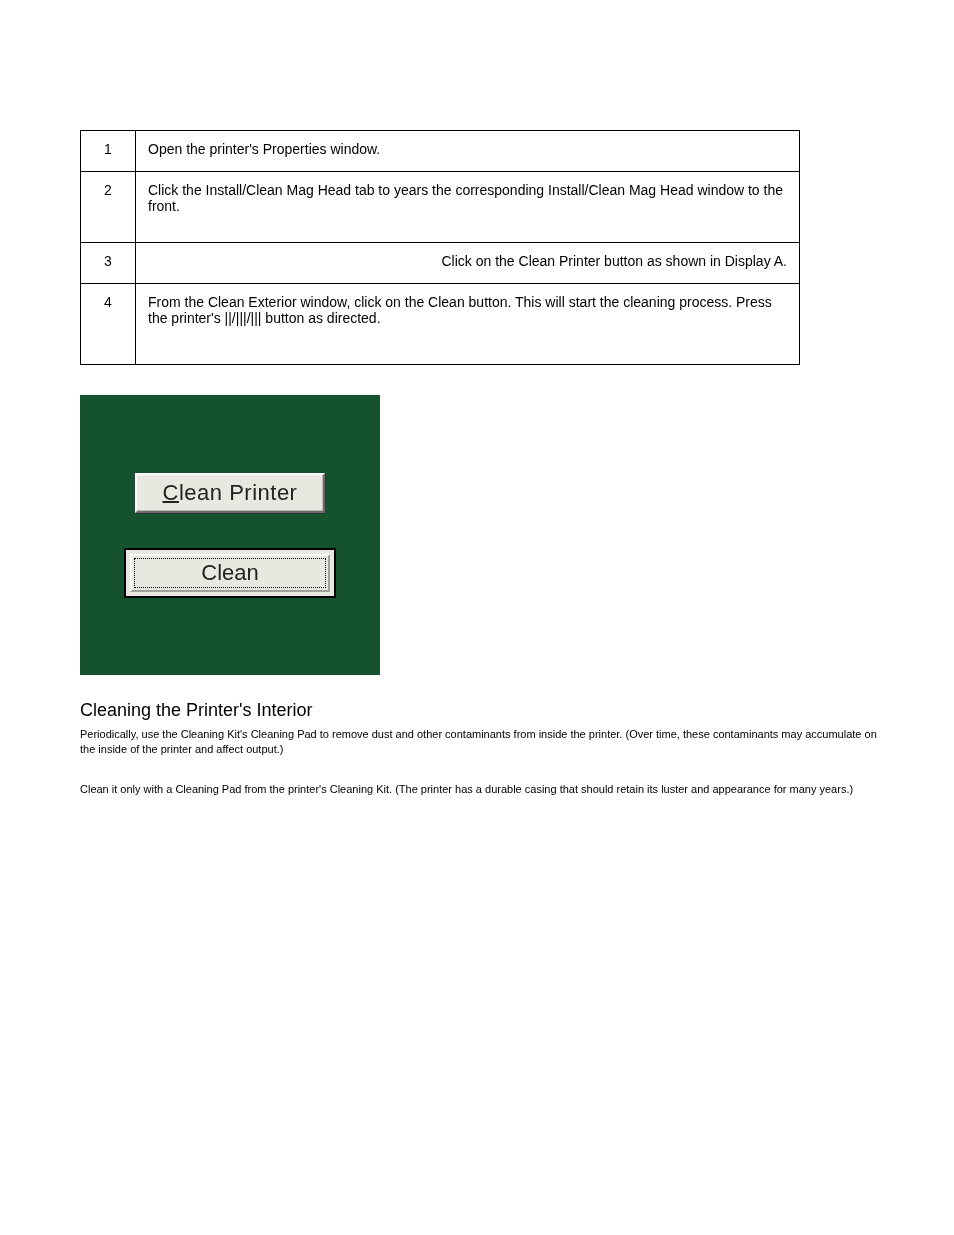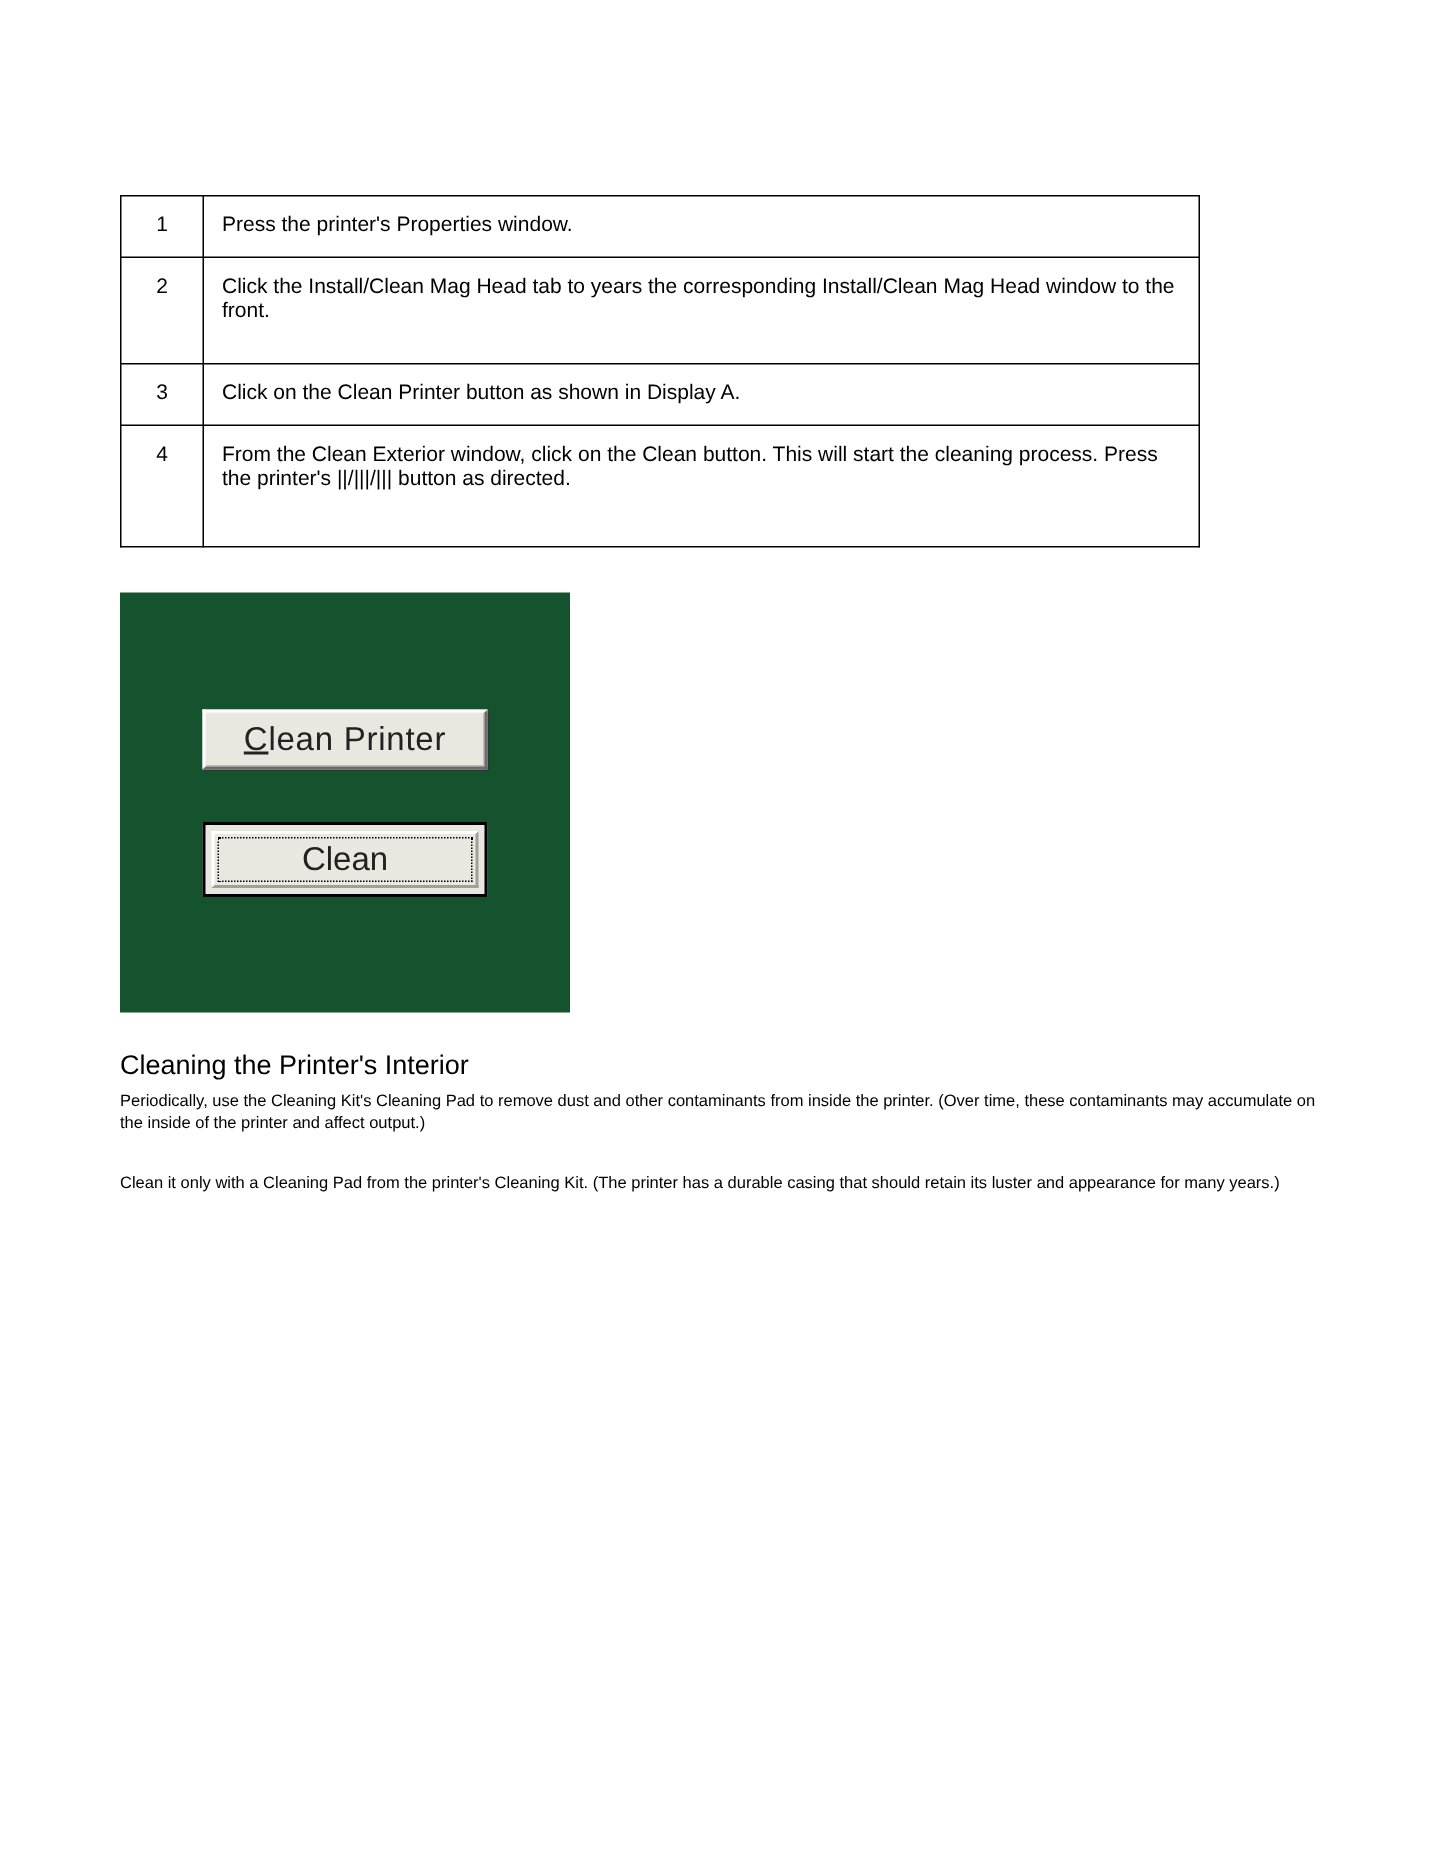--- a/index.html
+++ b/index.html
@@ -20,21 +20,21 @@
       vertical-align: top;
       padding: 10px 12px;
       font-size: 14px;
     }
     .step-table td.num {
       width: 30px;
       text-align: center;
     }
     .row1 td { height: 20px; }
     .row2 td { height: 50px; }
-    .row3 td { height: 20px; }
+    .row3 td { height: 20px; text-align: right; }
     .row4 td { height: 60px; }
     .image-block {
       margin-left: 20px;
       margin-top: 30px;
       width: 300px;
       height: 280px;
       background: #14532d;
       display: flex;
       flex-direction: column;
       align-items: center;
@@ -62,21 +62,21 @@
       display: flex;
       align-items: center;
       justify-content: center;
     }
     .btn-raised span { letter-spacing: 0.5px; }
     .btn-raised .underline-letter {
       text-decoration: underline;
       text-decoration-thickness: 1.5px;
     }
     .btn-default {
-      width: 190px;
+      width: 212px;
       height: 50px;
       border: 2px solid #000;
       display: flex;
       justify-content: center;
       padding: 4px;
     }
     .btn-default .inner {
       width: 100%;
       height: 100%;
       border-top: 2px solid #fff;
@@ -111,21 +111,21 @@
       line-height: 1.35;
     }
   </style>
 </head>
 <body>
 
 <table class="step-table">
   <tbody>
       <tr class="row1">
     <td class="num">1</td>
-    <td>Press the printer's Properties window.</td>
+    <td>Open the printer's Properties window.</td>
   </tr>
   <tr class="row2">
     <td class="num">2</td>
     <td>Click the Install/Clean Mag Head tab to years the corresponding Install/Clean Mag Head window to the front.</td>
   </tr>
   <tr class="row3">
     <td class="num">3</td>
     <td>Click on the Clean Printer button as shown in Display A.</td>
   </tr>
   <tr class="row4">

